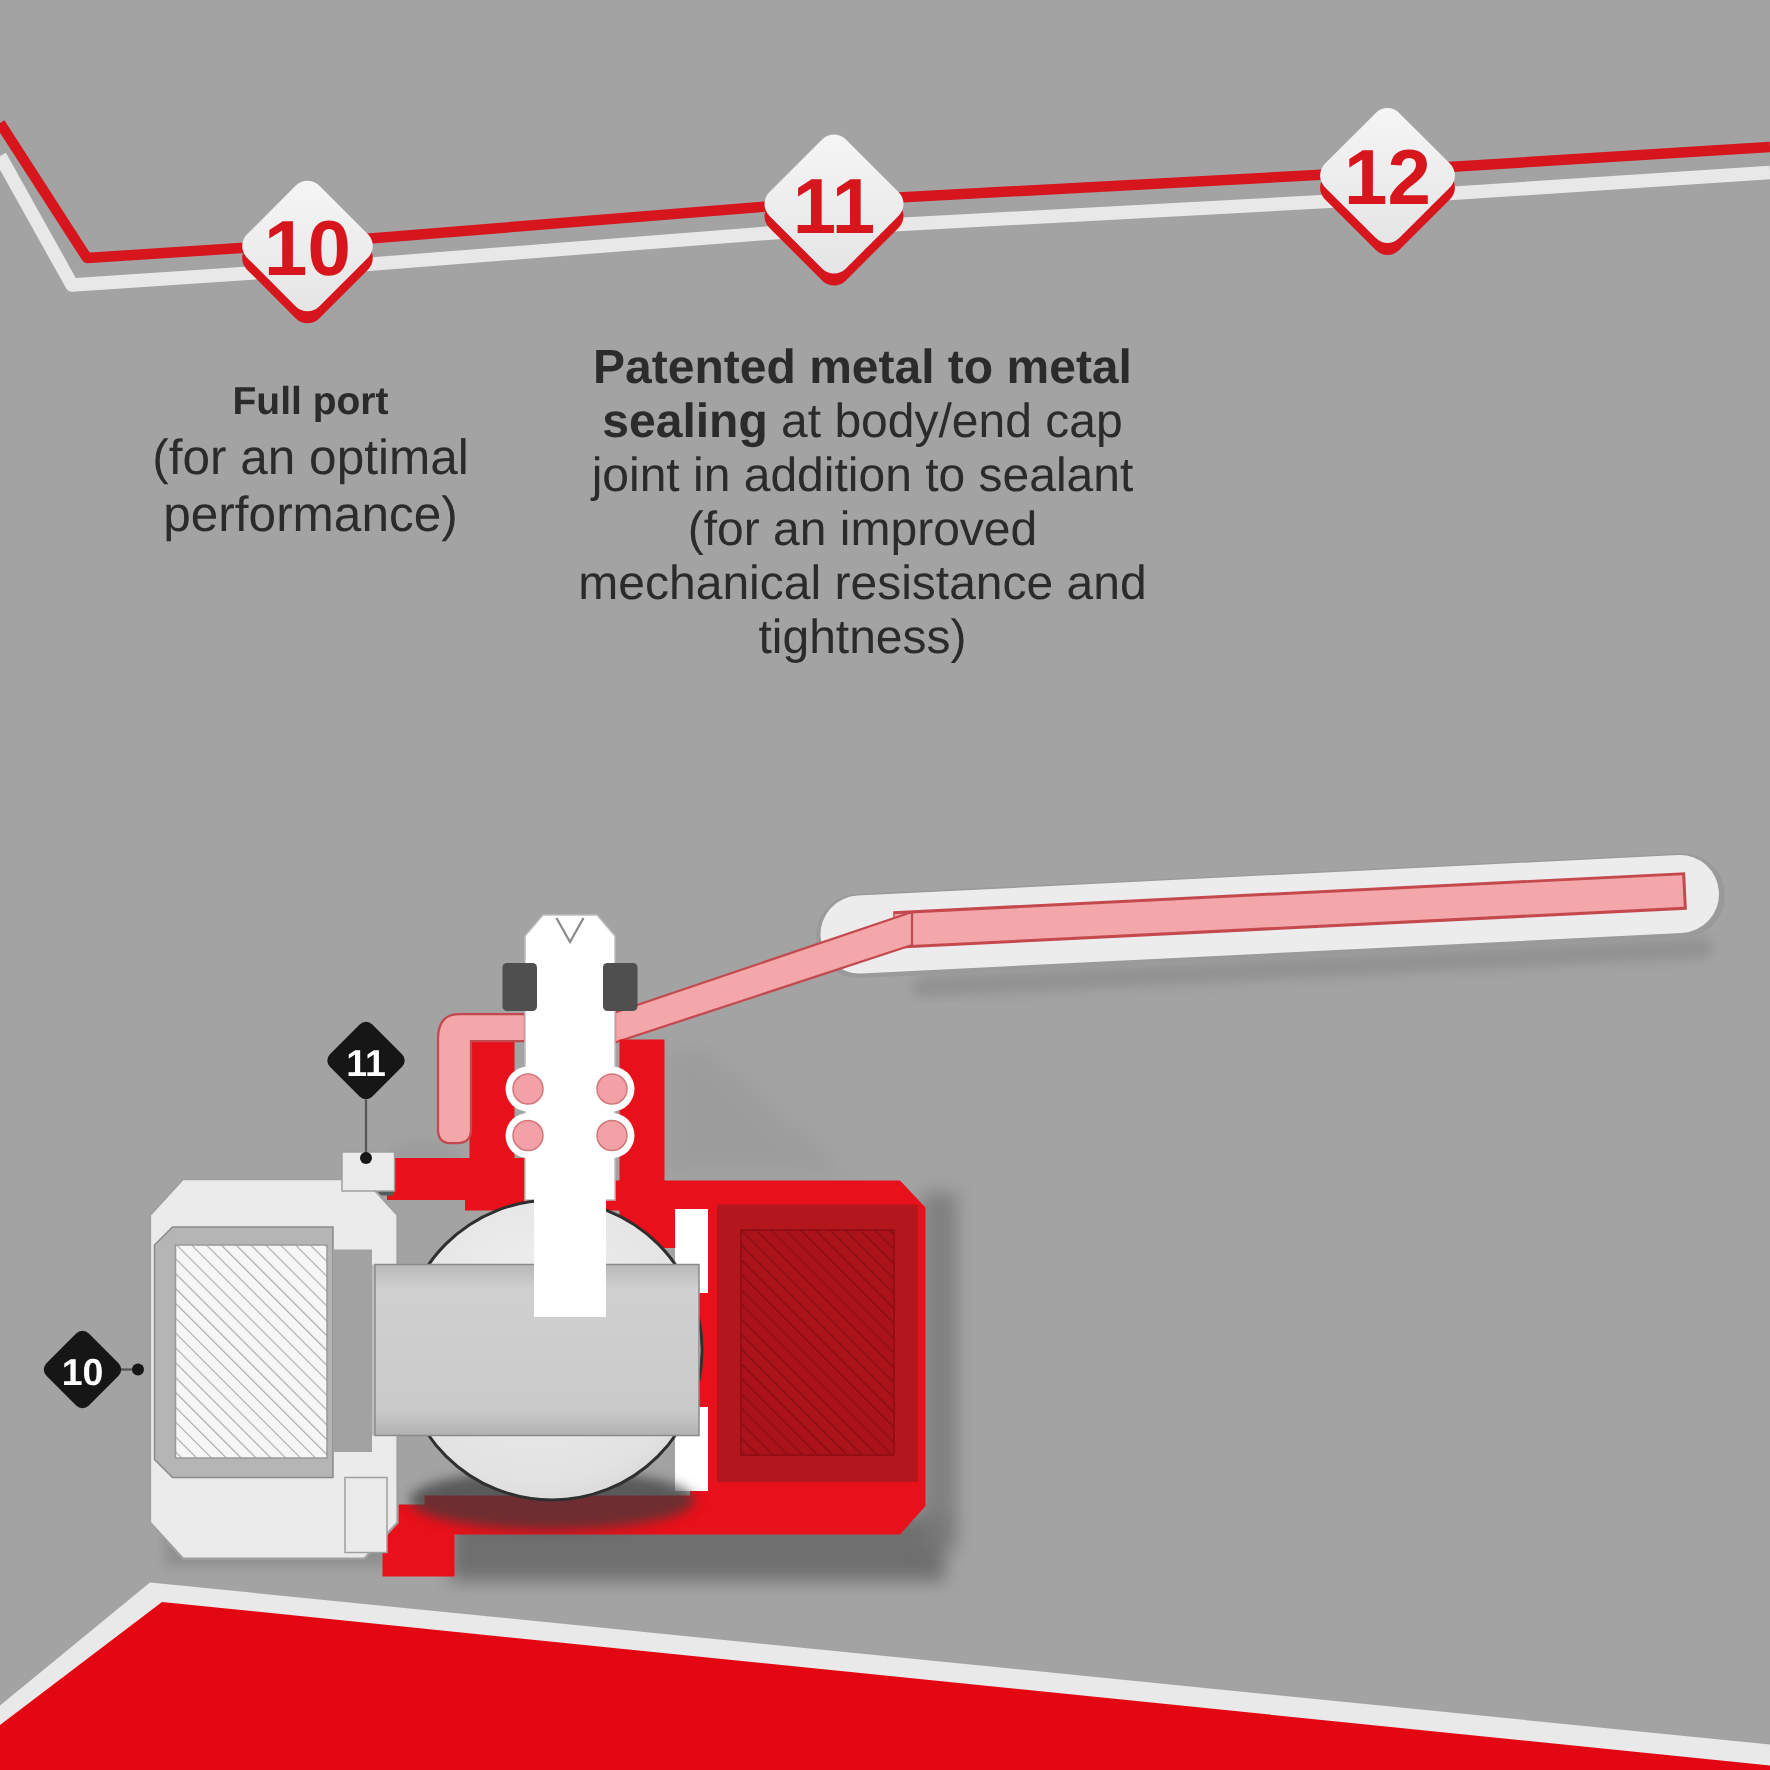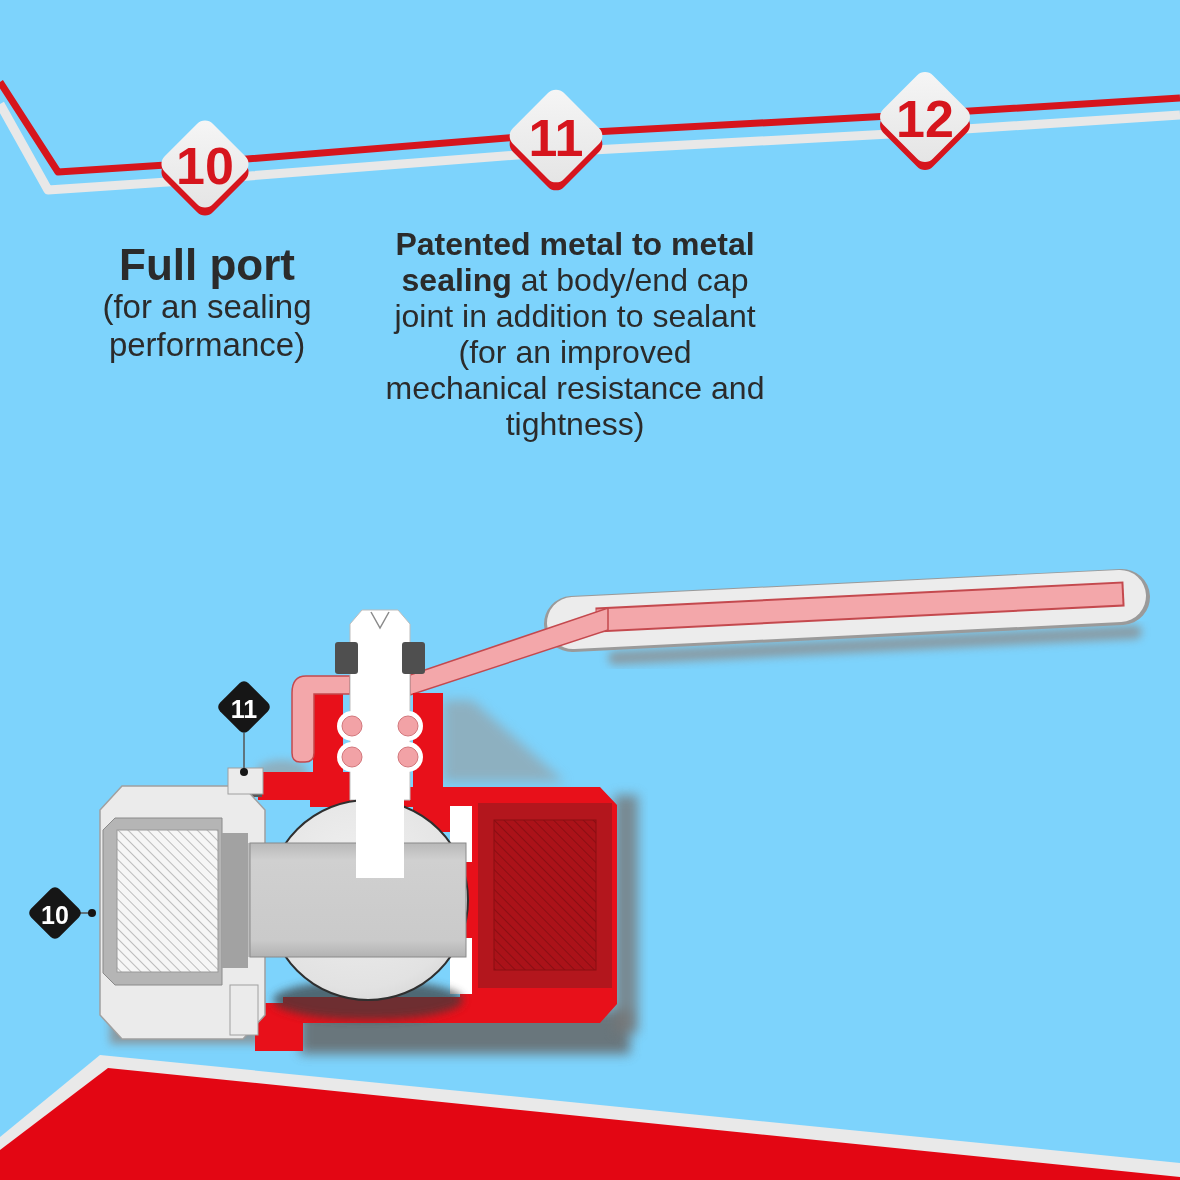--- a/index.html
+++ b/index.html
@@ -1,26 +1,26 @@
 <!DOCTYPE html>
 <html><head>
 <meta charset="utf-8">
 <style>
   html,body { margin:0; padding:0; background:#fff; }
   .canvas {
     position:relative; width:1180px; height:1180px;
-    background:#7dd3fc; overflow:hidden;
+    background:#a3a3a3; overflow:hidden;
     font-family:"Liberation Sans", sans-serif;
     color:#2b2b2b;
   }
   .layer { position:absolute; left:0; top:0; }
   .feat { position:absolute; text-align:center; color:#2b2b2b; }
   .feat .b { font-weight:700; }
   .f10 { left:35px;  top:246px; width:344px; font-size:33px; line-height:38px; }
-  .f10 .b { font-size:44px; }
+  .f10 .b { font-size:26px; }
   .f11 { left:384px; top:226px; width:382px; font-size:32px; line-height:36px; }
   .f12 { left:818px; top:196px; width:224px; font-size:34px; line-height:38px; font-weight:700; }
   svg text { font-family:"Liberation Sans", sans-serif; }
   .marker-num { font-weight:700; font-size:52px; fill:#d6151d; }
   .callout-num { font-weight:700; font-size:25px; fill:#ffffff; }
 </style>
 </head>
 <body>
 
 <div class="canvas">
@@ -183,21 +183,21 @@
         <g transform="translate(55,913) rotate(45)">
             <rect x="-20" y="-20" width="40" height="40" rx="6" fill="#161616"></rect>
           </g>
         <text class="callout-num" x="55" y="915" text-anchor="middle" dominant-baseline="central">10</text>
       </g>
     </g>
   </svg>
 
   <div class="feat f10">
     <span class="b">Full port</span><br>
-    <span>(for an sealing performance)</span>
+    <span>(for an optimal performance)</span>
   </div>
 
   <div class="feat f11">
     <span class="b">Patented metal to metal sealing</span><span> at body/end cap joint in addition to sealant (for an improved mechanical resistance and tightness)</span>
   </div>
 
 
 </div>
 
 </body></html>

